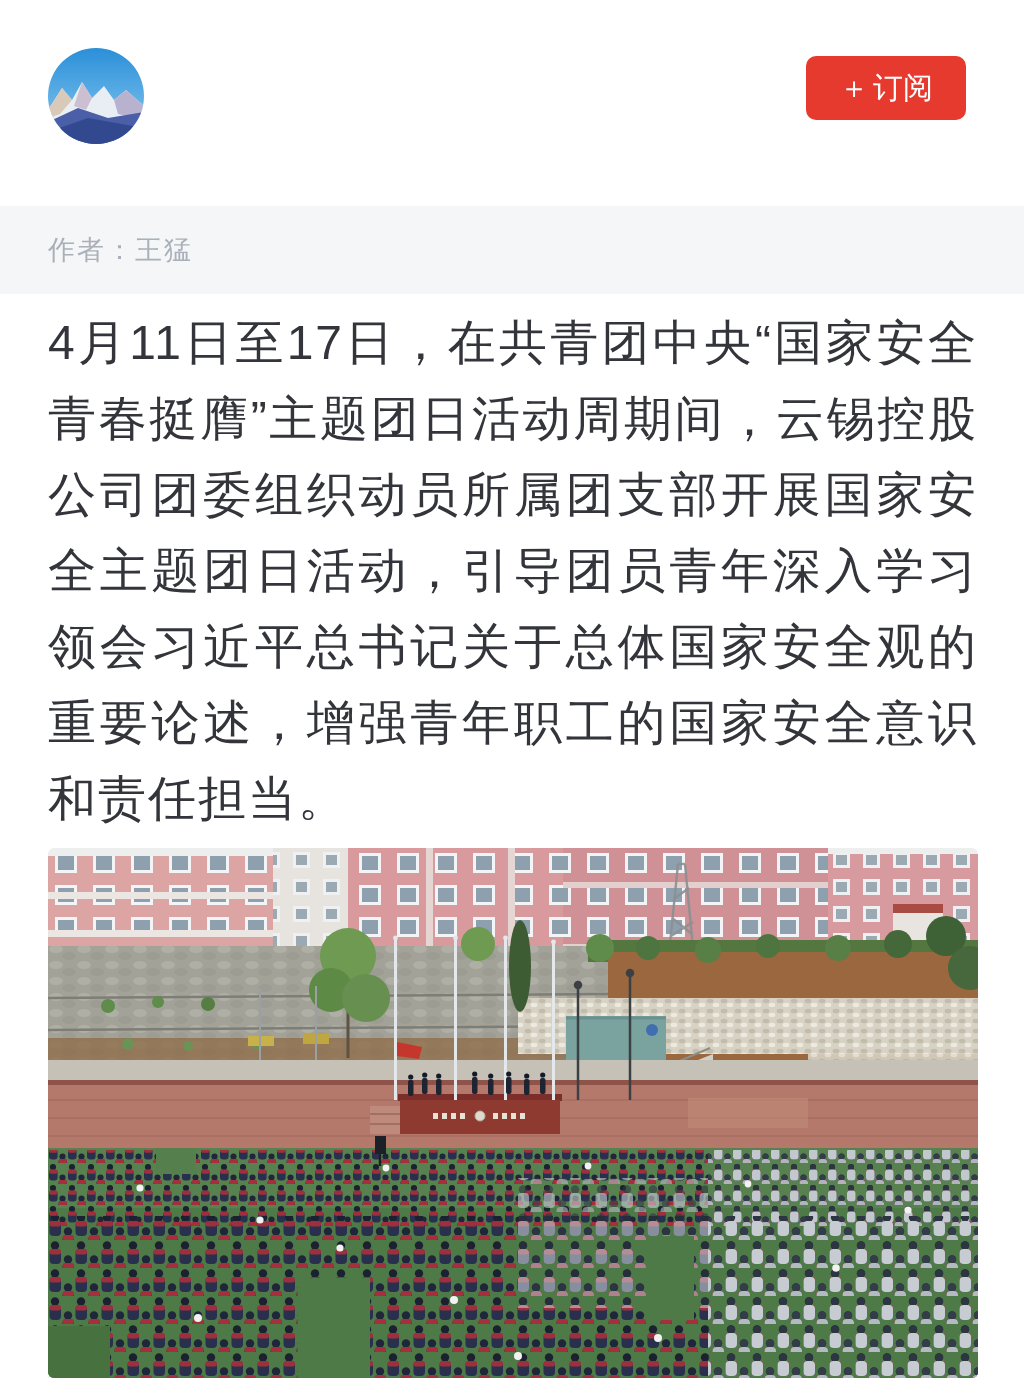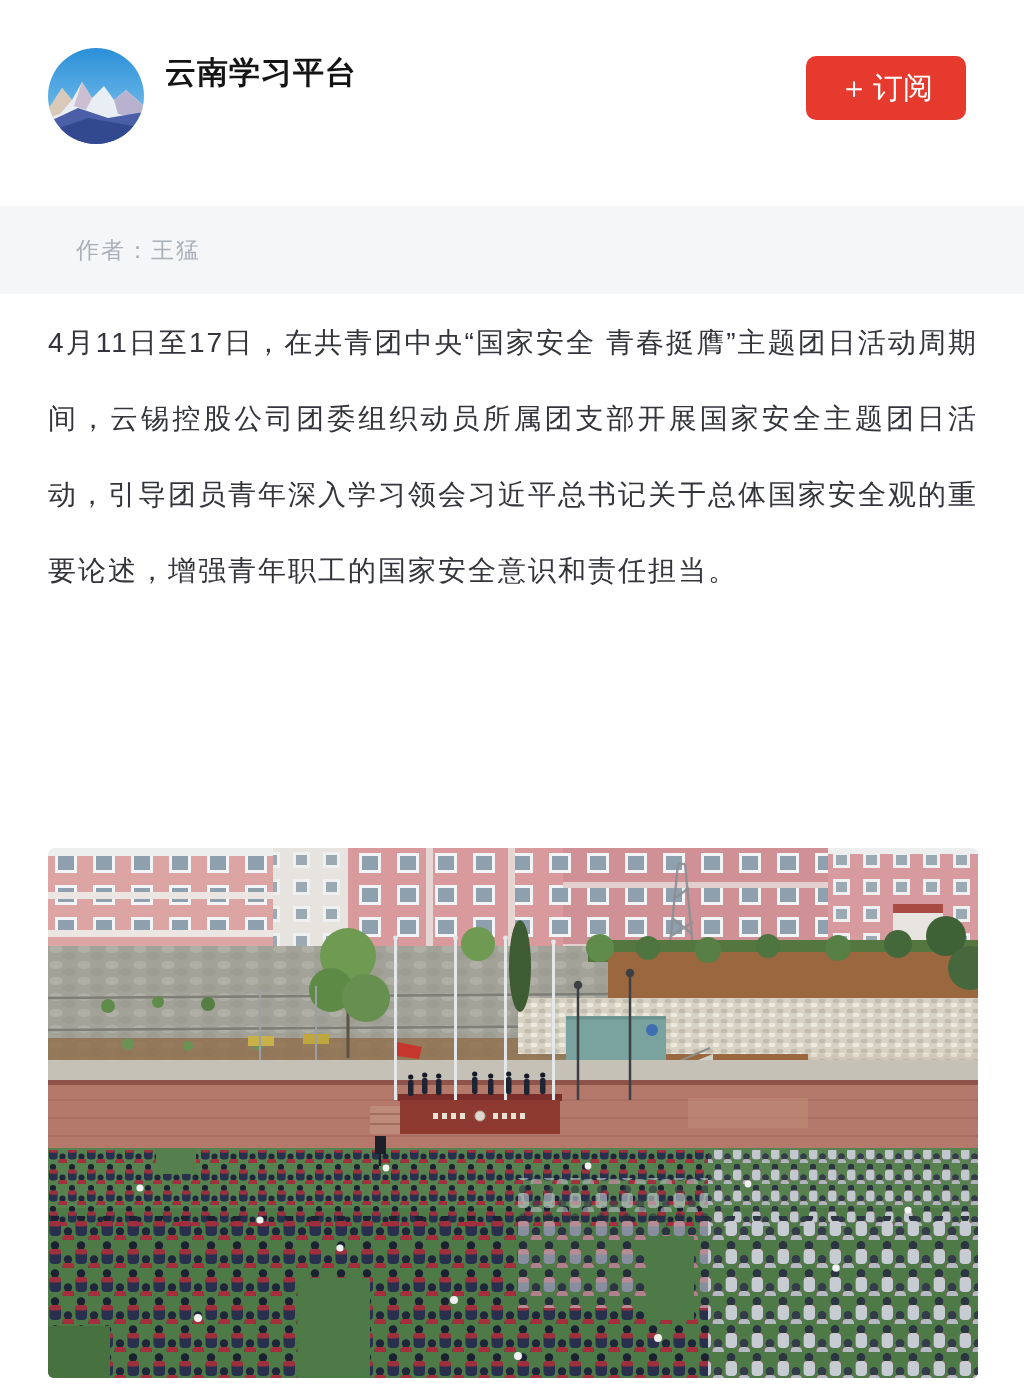--- a/index.html
+++ b/index.html
@@ -11,24 +11,24 @@
   .avatar{position:absolute;left:0;top:0;width:96px;height:96px;border-radius:50%;overflow:hidden;cursor:pointer;}
   .avatar svg{display:block;width:96px;height:96px;}
   .pub{position:absolute;left:117px;top:6px;}
   .pub-name{font-size:31px;font-weight:bold;color:#141414;letter-spacing:1px;line-height:38px;}
   .pub-date{margin-top:8px;font-size:27px;color:#b5b8bd;letter-spacing:1px;}
   .subscribe{position:absolute;right:10px;top:8px;width:160px;height:64px;background:#e73a2e;border:none;border-radius:10px;
     color:#ffffff;font-size:30px;font-family:inherit;display:flex;align-items:center;justify-content:center;gap:4px;cursor:pointer;}
 
   
   .author-bar{position:absolute;top:206px;left:0;width:1024px;height:88px;background:#f5f6f7;display:flex;align-items:center;}
-  .author-label{margin-left:76px;font-size:23px;color:#aab0b9;letter-spacing:2px;}
+  .author-label{margin-left:48px;font-size:27px;color:#aab0b9;letter-spacing:2px;}
 
   
-  .body-text{position:absolute;top:305px;left:48px;width:930px;font-size:28px;line-height:76px;color:#33353b;
+  .body-text{position:absolute;top:305px;left:48px;width:930px;font-size:48px;line-height:76px;color:#33353b;
     letter-spacing:2px;text-align:justify;word-break:break-all;}
 
   
   .photo{position:absolute;top:848px;left:48px;width:930px;height:530px;border-radius:6px;overflow:hidden;cursor:pointer;}
   .photo svg{display:block;width:930px;height:530px;}
 </style>
 </head>
 <body>
 
 <div class="page">
@@ -45,21 +45,20 @@
         <rect width="96" height="96" fill="url(#skyAv)"></rect>
         <polygon points="0,62 14,40 24,52 34,34 44,50 56,38 66,52 78,42 96,58 96,96 0,96" fill="#e9edf4"></polygon>
         <polygon points="0,62 14,40 24,52 12,66 0,70" fill="#d9c9b8"></polygon>
         <polygon points="34,34 44,50 38,62 26,58" fill="#cdbfd2"></polygon>
         <polygon points="66,52 78,42 96,58 96,72 70,66" fill="#b9b2cf"></polygon>
         <polygon points="0,74 30,60 60,70 96,64 96,96 0,96" fill="#4a5fa8"></polygon>
         <polygon points="0,84 40,70 96,80 96,96 0,96" fill="#33498f"></polygon>
       </svg>
     </div>
     <div class="pub">
-      <div class="pub-name">云南学习平台</div>
     </div>
     <button class="subscribe">
       <span>＋</span>
         <span>订阅</span>
     </button>
   </div>
 
   <div class="author-bar">
     <span class="author-label">作者：王猛</span>
   </div>

